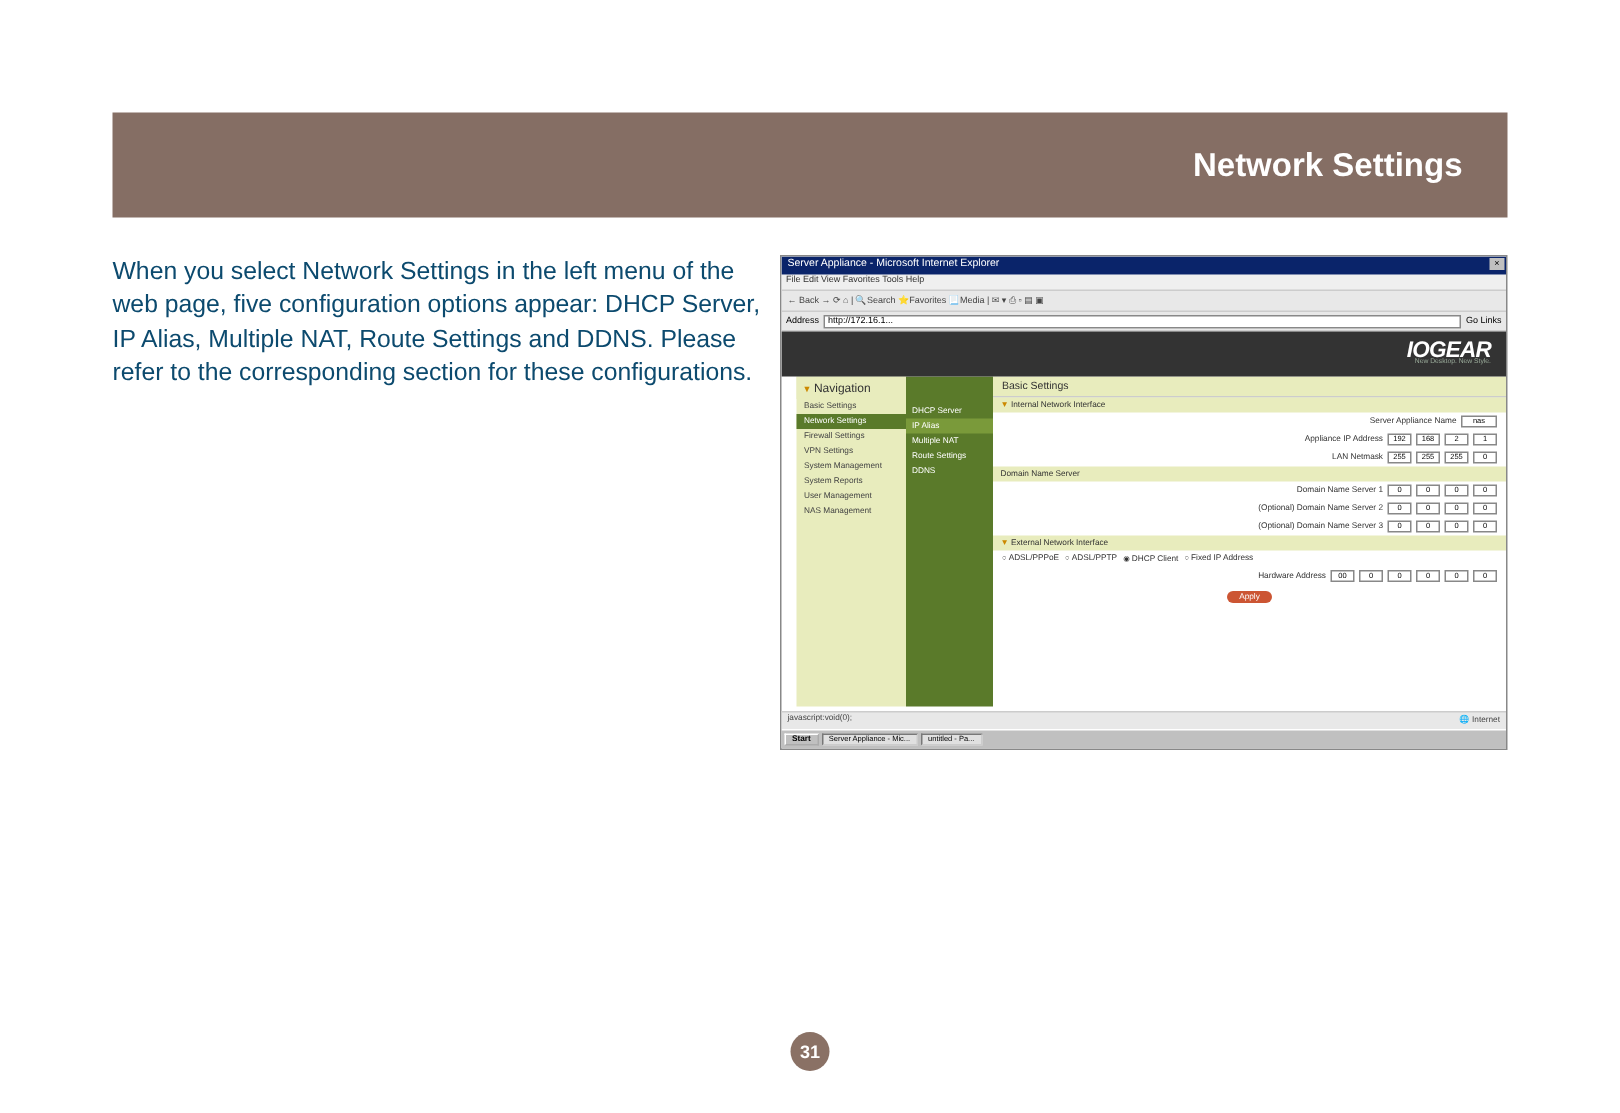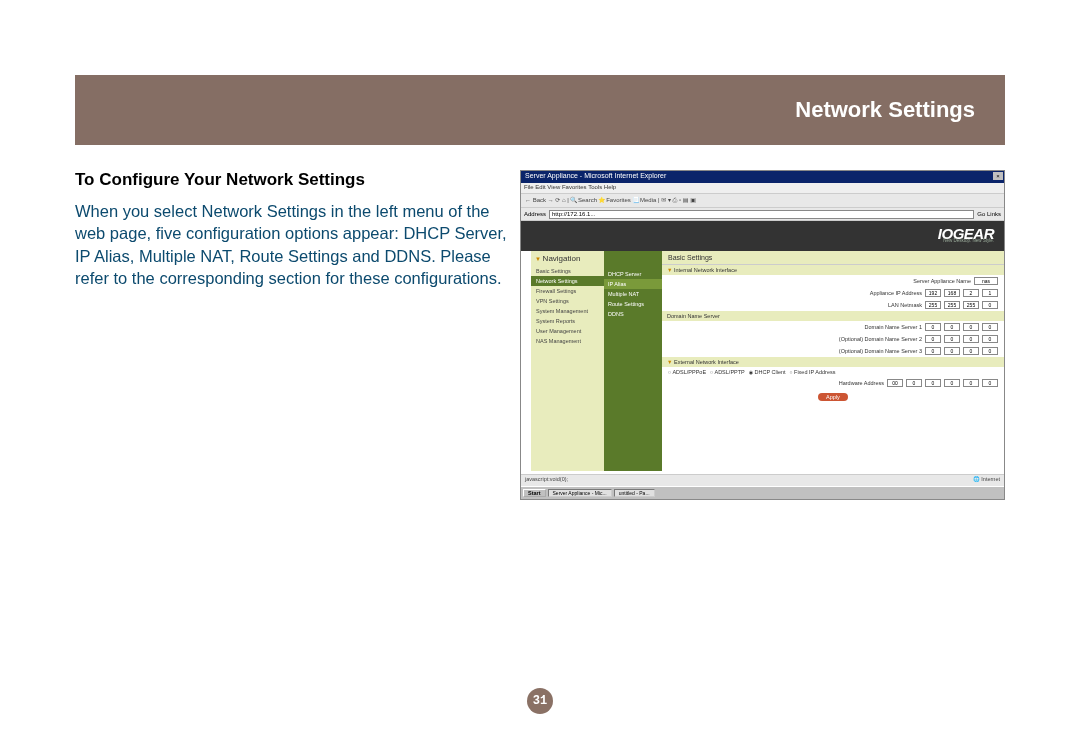--- a/index.html
+++ b/index.html
@@ -274,33 +274,31 @@
     width: 26px;
     height: 26px;
     border-radius: 50%;
     background: #8a7165;
     color: #fff;
     font-size: 12px;
     display: flex;
     align-items: center;
     justify-content: center;
     font-weight: bold;
-    font-family: Liberation Mono, monospace;
   }
 </style>
 </head>
 <body>
 
 <div class="header-band">
   <div class="header-title">Network Settings</div>
 </div>
 
 <div class="content-area">
   <div class="text-col">
-    <div class="section-title">To Configure Your Network Settings</div>
     <div class="body-text">When you select Network Settings in the left menu of the web page, five configuration options appear: DHCP Server, IP Alias, Multiple NAT, Route Settings and DDNS. Please refer to the corresponding section for these configurations.</div>
   </div>
 
   <div class="screenshot-col">
     <div class="win-titlebar">
       <span>Server Appliance - Microsoft Internet Explorer</span>
       <span class="win-close">×</span>
     </div>
     <div class="menu-bar">File   Edit   View   Favorites   Tools   Help</div>
     <div class="toolbar">← Back  →  ⟳  ⌂  | 🔍Search  ⭐Favorites  📃Media  | ✉ ▾  ⎙ ▫ ▤ ▣</div>

